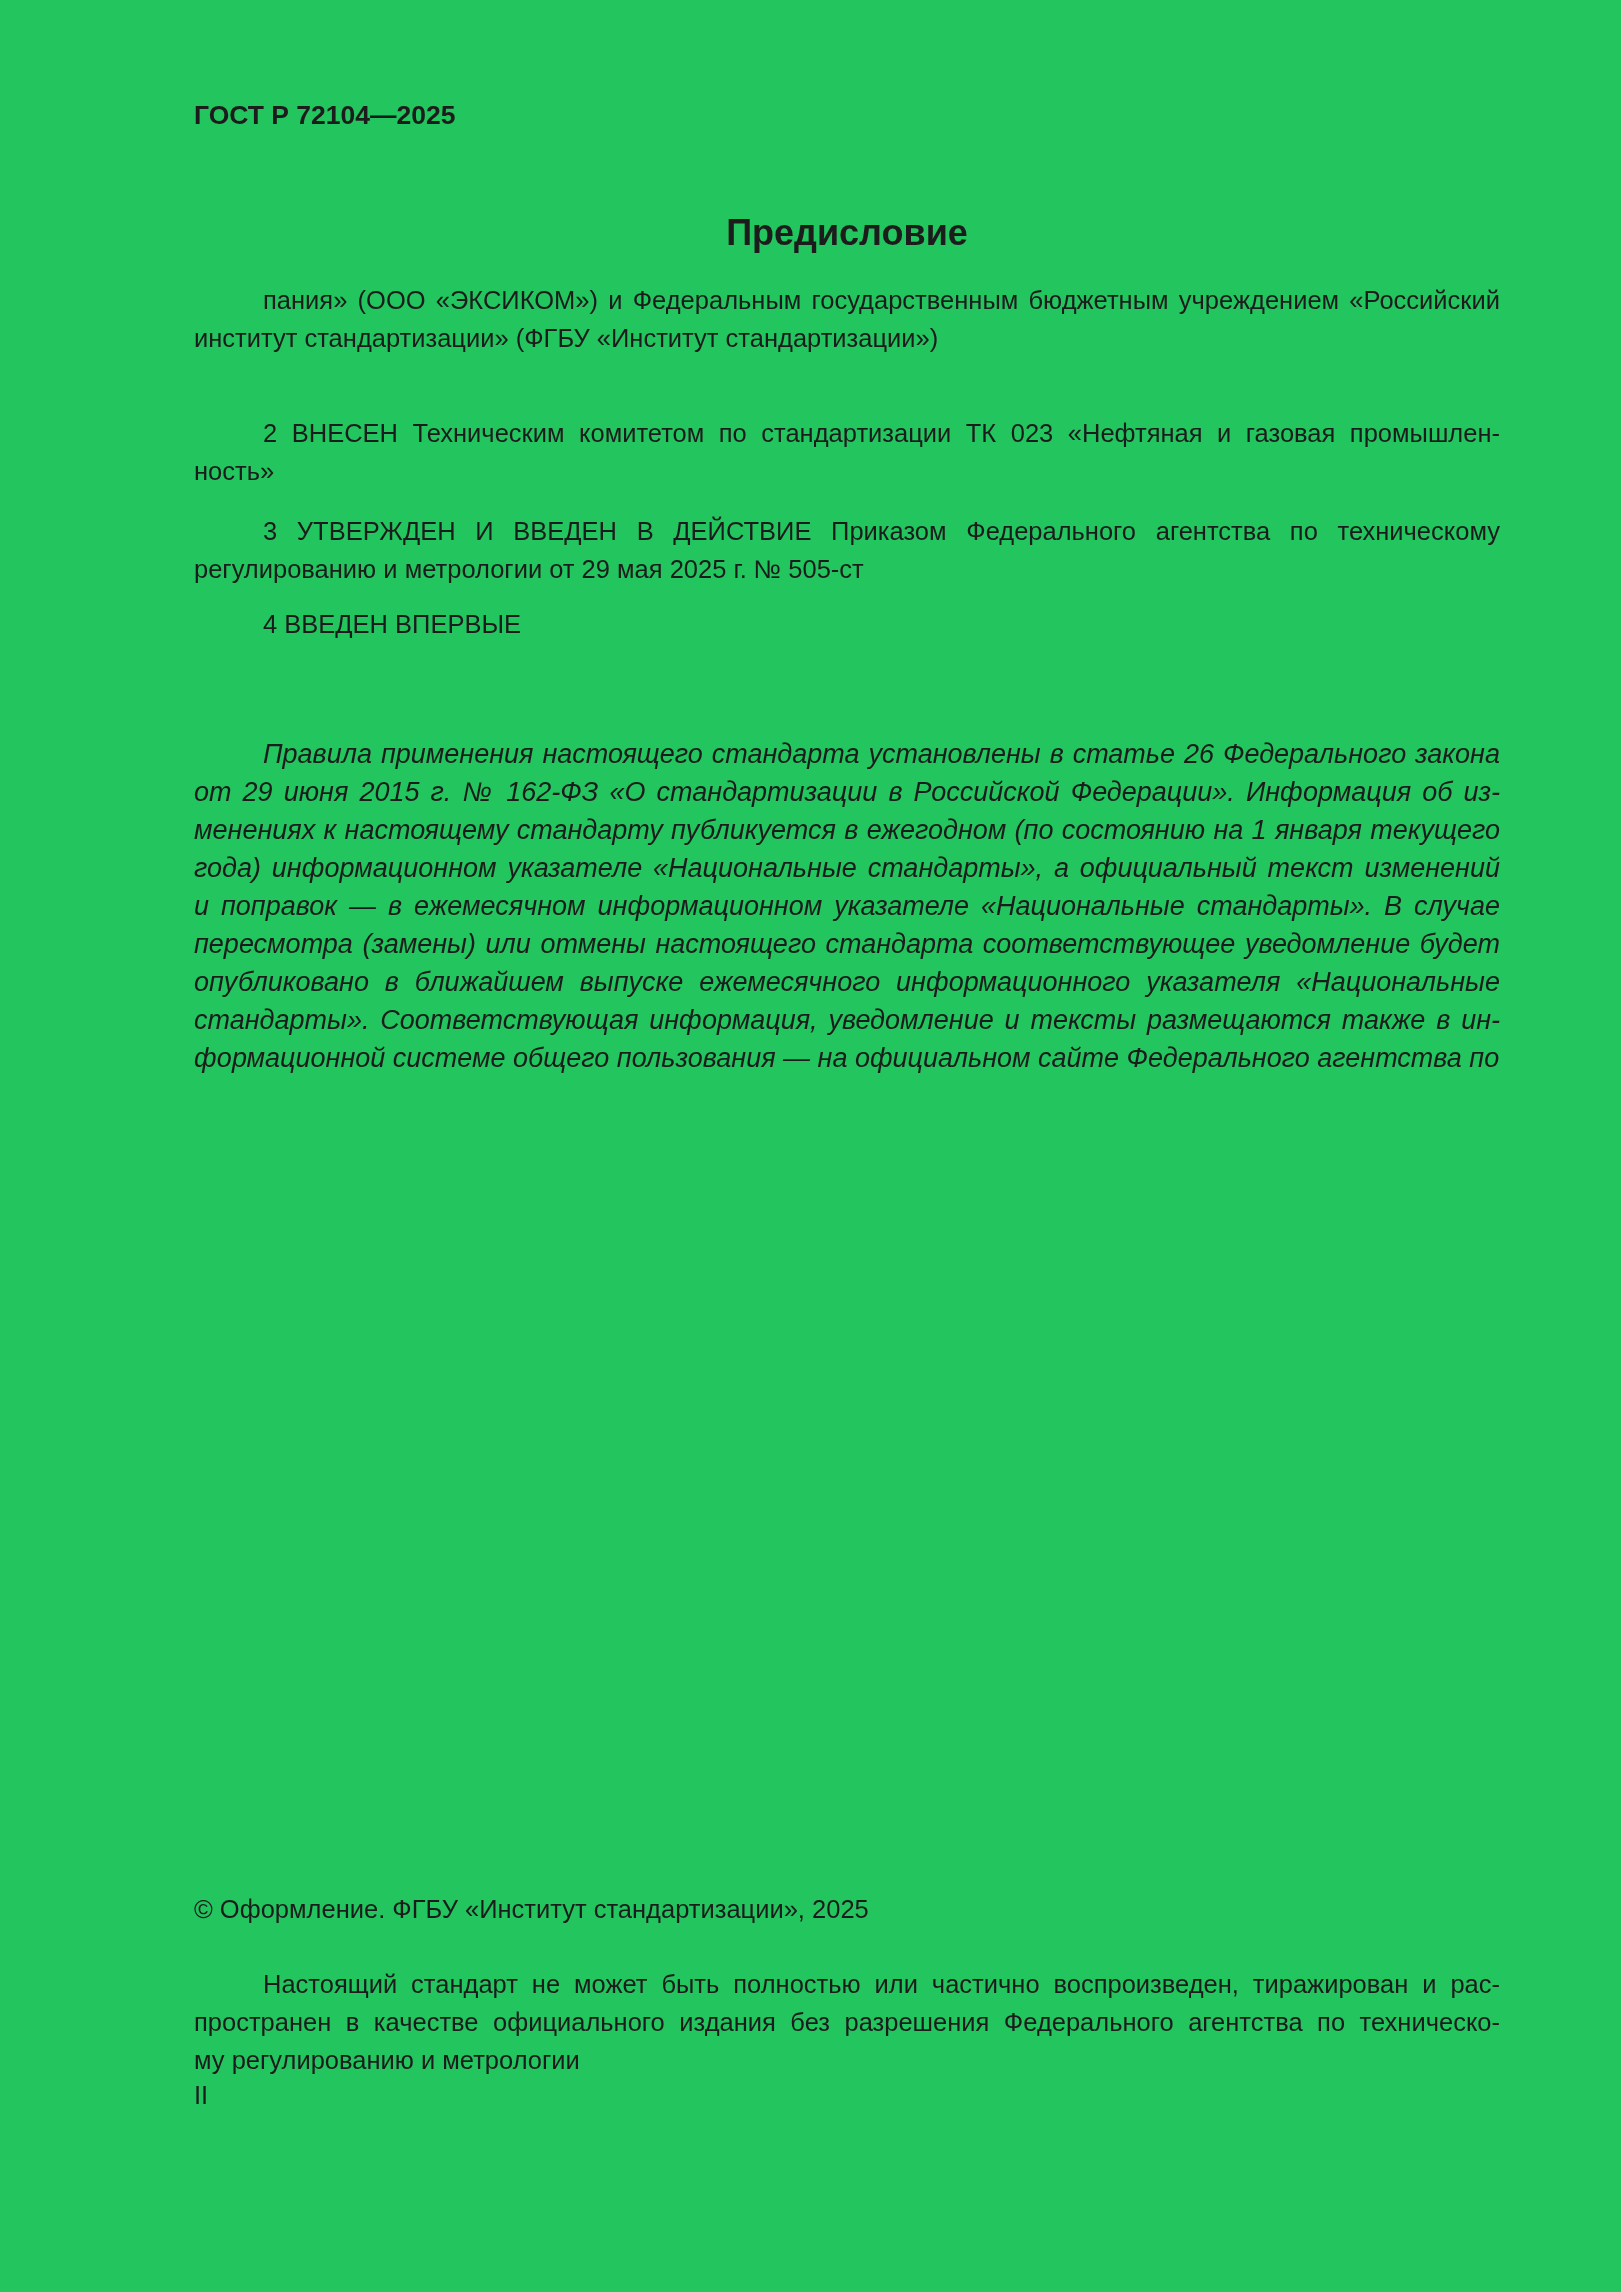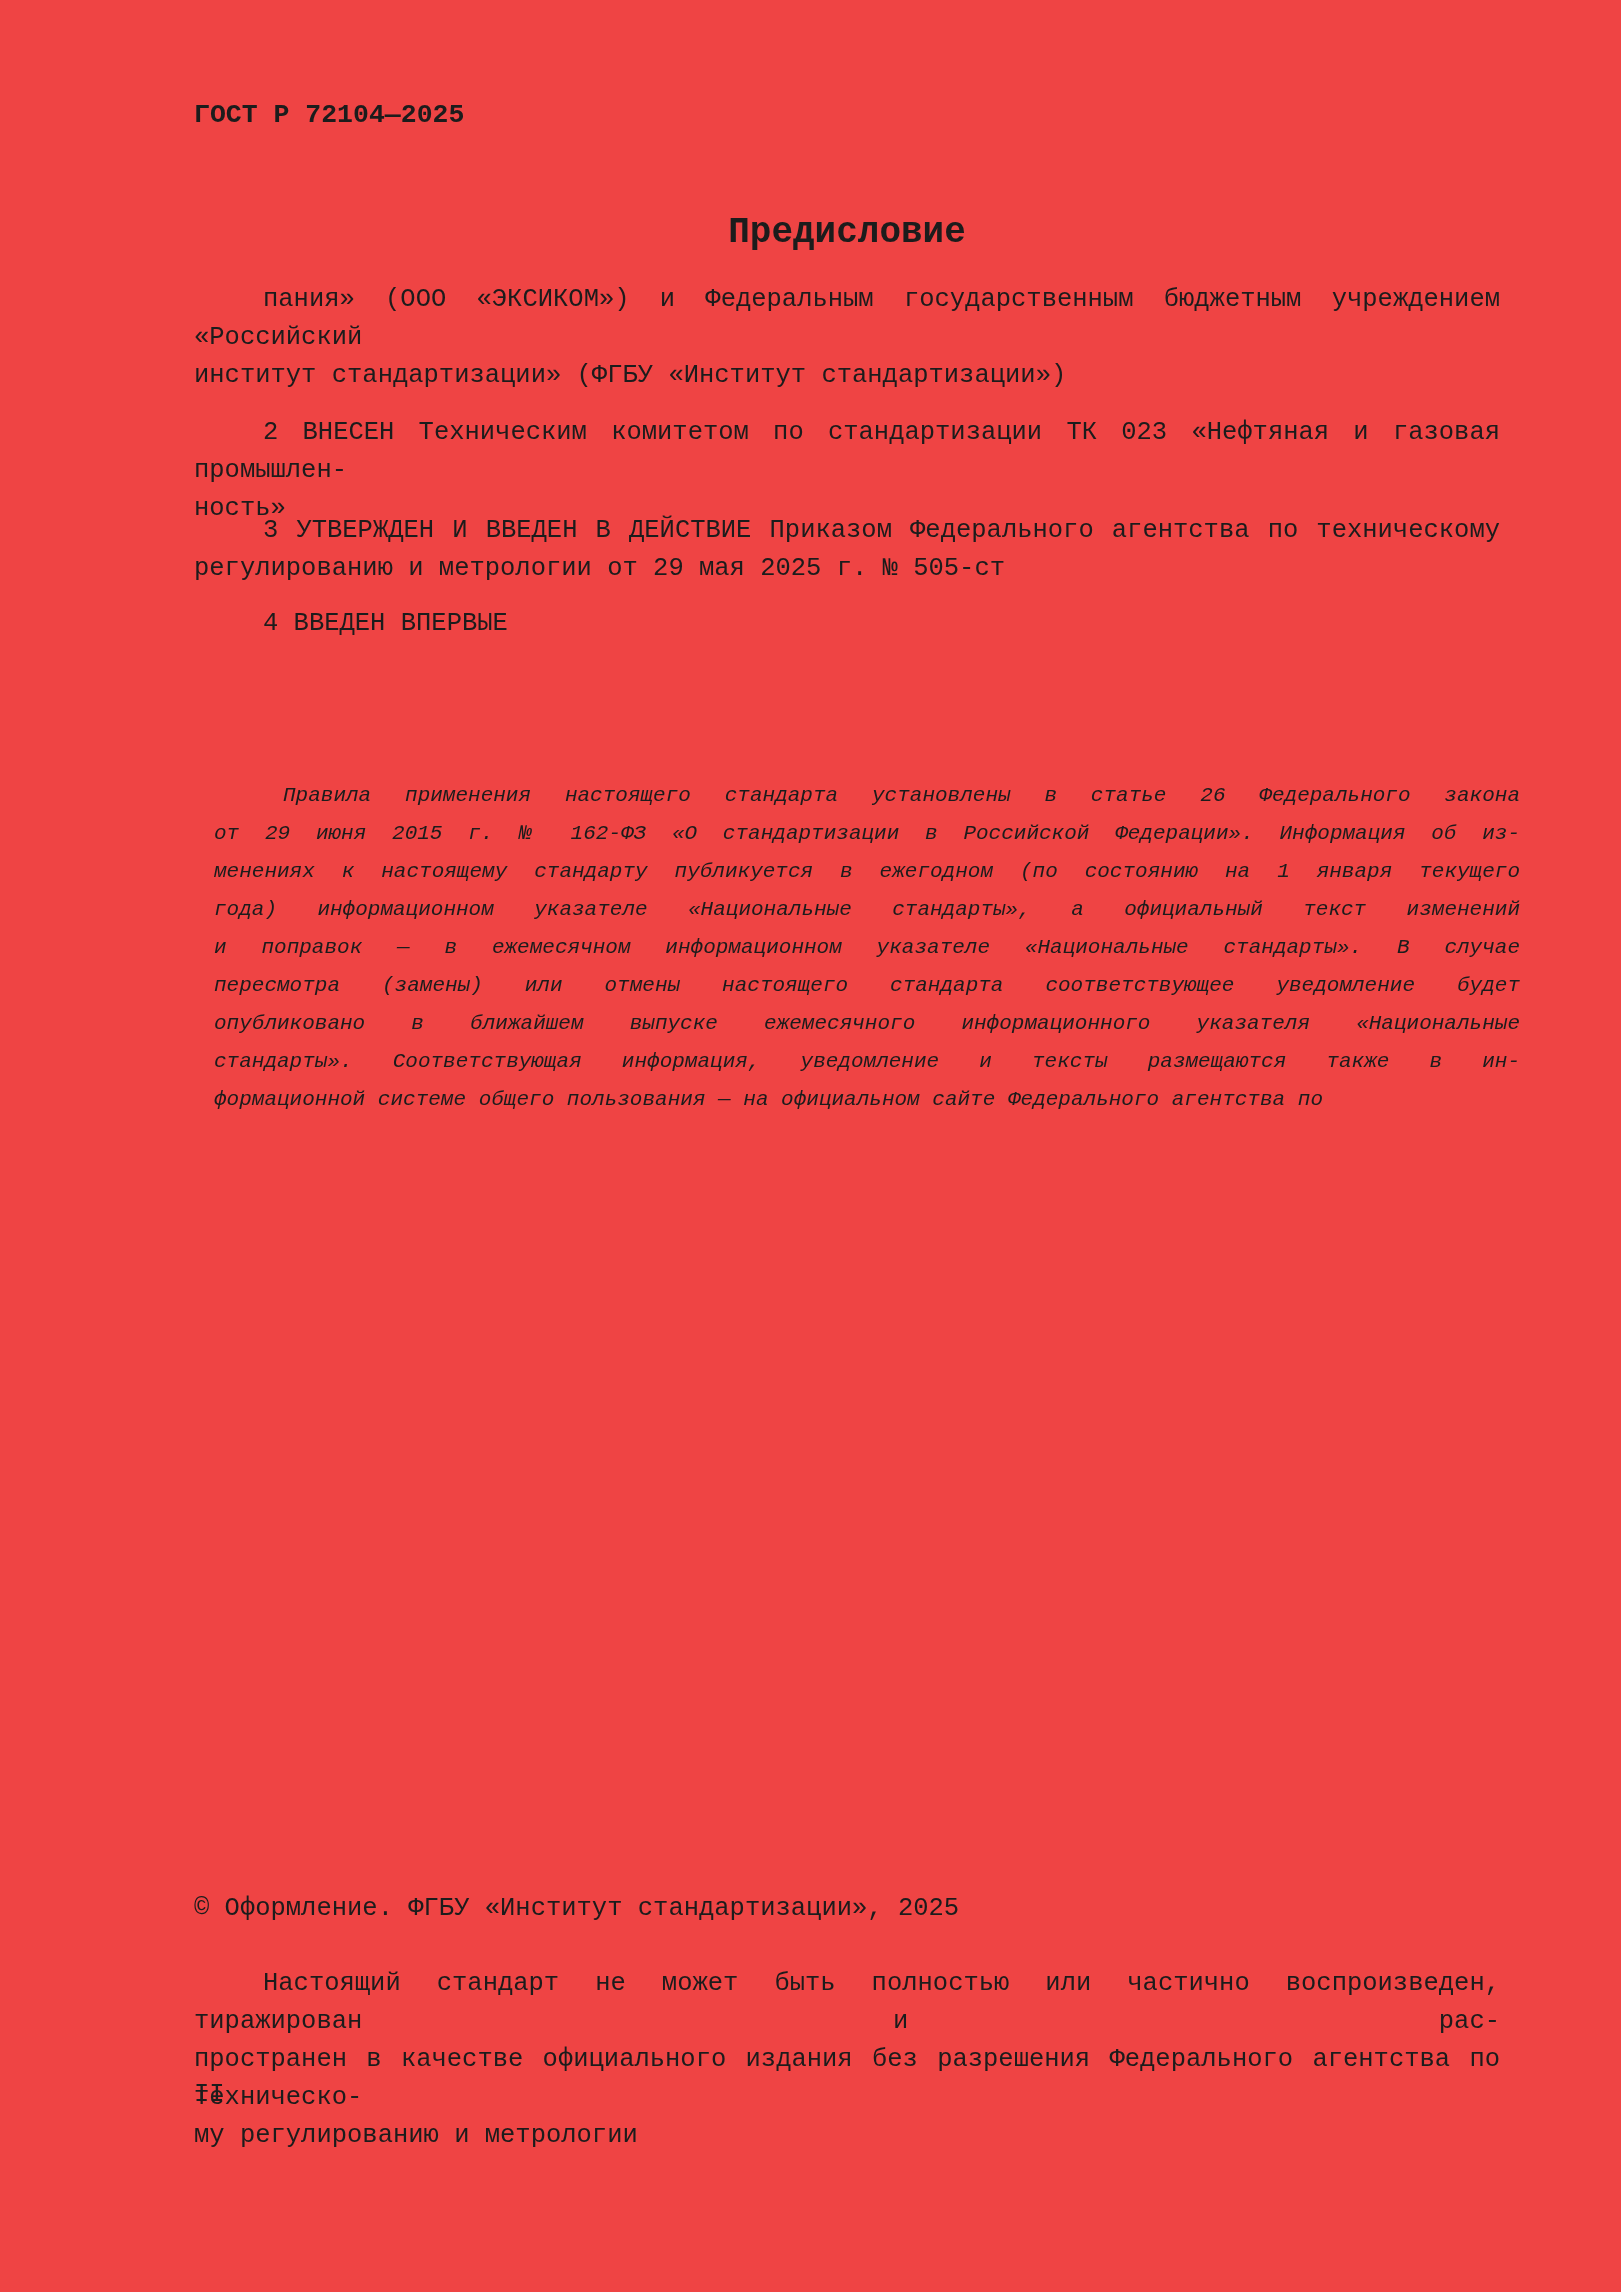--- a/index.html
+++ b/index.html
@@ -4,22 +4,22 @@
 <style>
   html, body {
     margin: 0;
     padding: 0;
     background: #ffffff;
   }
   .page {
     position: relative;
     width: 1621px;
     height: 2293px;
-    background: #ef4444;
-    font-family: Liberation Mono, monospace;
+    background: #22c55e;
+    font-family: Liberation Sans, sans-serif;
     color: #1c1c1c;
     overflow: hidden;
   }
   .block {
     position: absolute;
     left: 194px;
     width: 1306px;
     font-size: 25.5px;
     line-height: 38px;
   }
@@ -42,24 +42,23 @@
     text-align-last: left;
   }
   .para .line:first-child {
     text-indent: 69px;
   }
   .p1 { top: 281px; }
   .p2 { top: 414px; }
   .p3 { top: 512px; }
   .p4 { top: 605px; }
   .note {
-    top: 777px;
+    top: 735px;
     font-style: italic;
-    font-size: 21px;
-    margin-left: 20px;
+    font-size: 27px;
   }
   .copyright {
     top: 1890px;
     text-align: left;
   }
   .footer-note { top: 1965px; }
   .pagenum {
     top: 2076px;
     width: 98px;
   }

